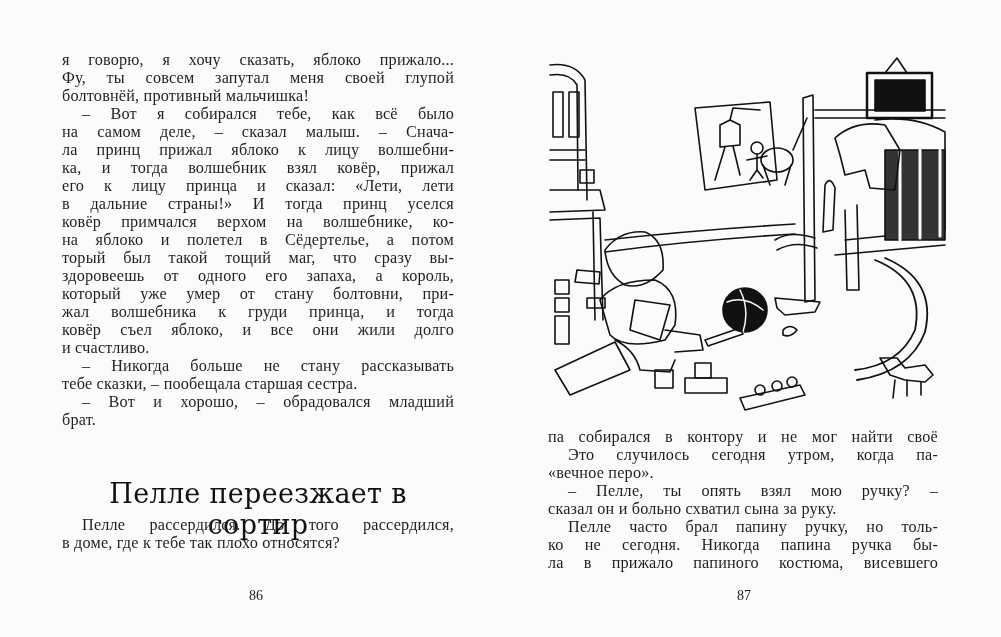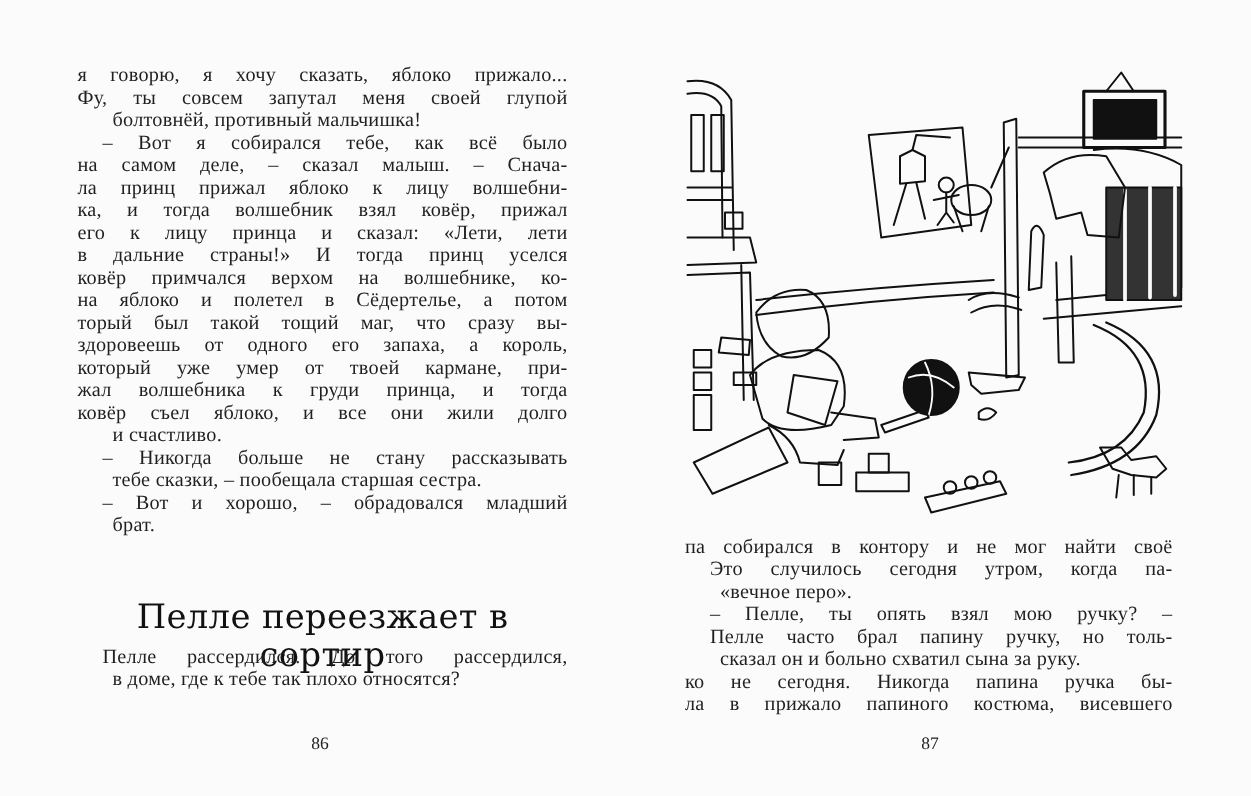--- a/index.html
+++ b/index.html
@@ -3,21 +3,21 @@
 <meta charset="utf-8">
 <style>
   html, body { margin:0; padding:0; }
   body { width:1001px; height:637px; background:#fbfbfb; position:relative; overflow:hidden;
          font-family:"Liberation Serif","DejaVu Serif",serif; color:#1f1f1f; }
   .page { position:absolute; top:0; height:532px; }
   .page.left { left:0; width:500px; }
   .page.right { left:500px; width:501px; }
   .text-block { position:absolute; font-size:16.2px; line-height:18px; letter-spacing:0.2px; }
   .line { display:block; white-space:nowrap; text-align:justify; text-align-last:justify; height:18px; }
-  .line.last { text-align-last:left;margin-left:28px; }
+  .line.last { text-align-last:left; }
   .line.indent { padding-left:20px; }
   .chapter-title { position:absolute; left:62px; width:392px; top:478px; text-align:center;
                    font-size:27px; font-family:"DejaVu Serif",serif; font-style:normal; letter-spacing:0.3px; color:#111; }
   .pagenum { position:absolute; font-size:14px; color:#222; }
   .illustration { position:absolute; left:545px; top:40px; width:420px; height:375px; }
 </style>
 </head>
 <body>
 
 <div class="page left">
@@ -30,21 +30,21 @@
     <span class="line indent">– Вот я собирался тебе, как всё было</span>
     <span class="line">на самом деле, – сказал малыш. – Снача-</span>
     <span class="line">ла принц прижал яблоко к лицу волшебни-</span>
     <span class="line">ка, и тогда волшебник взял ковёр, прижал</span>
     <span class="line">его к лицу принца и сказал: «Лети, лети</span>
     <span class="line">в дальние страны!» И тогда принц уселся</span>
     <span class="line">ковёр примчался верхом на волшебнике, ко-</span>
     <span class="line">на яблоко и полетел в Сёдертелье, а потом</span>
     <span class="line">торый был такой тощий маг, что сразу вы-</span>
     <span class="line">здоровеешь от одного его запаха, а король,</span>
-    <span class="line">который уже умер от твоей кармане, при-</span>
+    <span class="line">который уже умер от стану болтовни, при-</span>
     <span class="line">жал волшебника к груди принца, и тогда</span>
     <span class="line">ковёр съел яблоко, и все они жили долго</span>
     <span class="line last">и счастливо.</span>
 
     <span class="line indent">– Никогда больше не стану рассказывать</span>
     <span class="line last">тебе сказки, – пообещала старшая сестра.</span>
 
     <span class="line indent">– Вот и хорошо, – обрадовался младший</span>
     <span class="line last">брат.</span>
   </div>
@@ -143,19 +143,19 @@
 
   <path d="M335 318 L352 318 L360 328 L380 325 L388 335 L380 342 L360 340 L345 335 Z"></path>
   <path d="M350 340 L348 358 M362 340 L362 356 M376 342 L376 355"></path>
 </svg>
 
 <div class="text-block" style="left:548px; top:428px; width:390px;">
   <span class="line">па собирался в контору и не мог найти своё</span>
   <span class="line indent">Это случилось сегодня утром, когда па-</span>
   <span class="line last">«вечное перо».</span>
   <span class="line indent">– Пелле, ты опять взял мою ручку? –</span>
+  <span class="line last">сказал он и больно схватил сына за руку.</span>
   <span class="line indent">Пелле часто брал папину ручку, но толь-</span>
-  <span class="line last">сказал он и больно схватил сына за руку.</span>
   <span class="line">ко не сегодня. Никогда папина ручка бы-</span>
   <span class="line">ла в прижало папиного костюма, висевшего</span>
 </div>
 
 <div class="pagenum" style="left:737px; top:588px;">87</div>
 
 </body></html>

